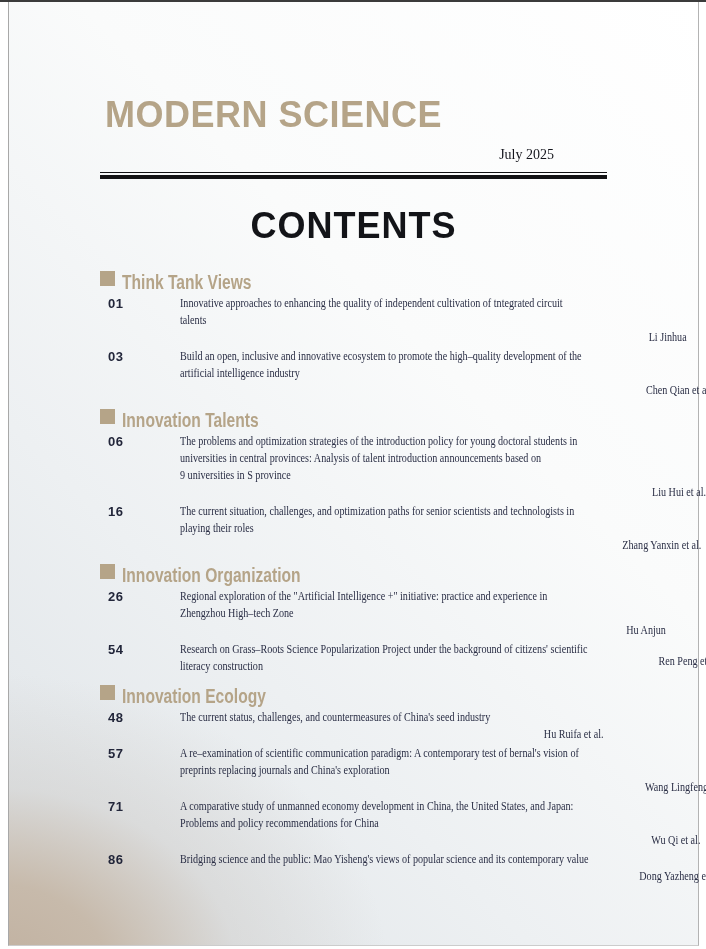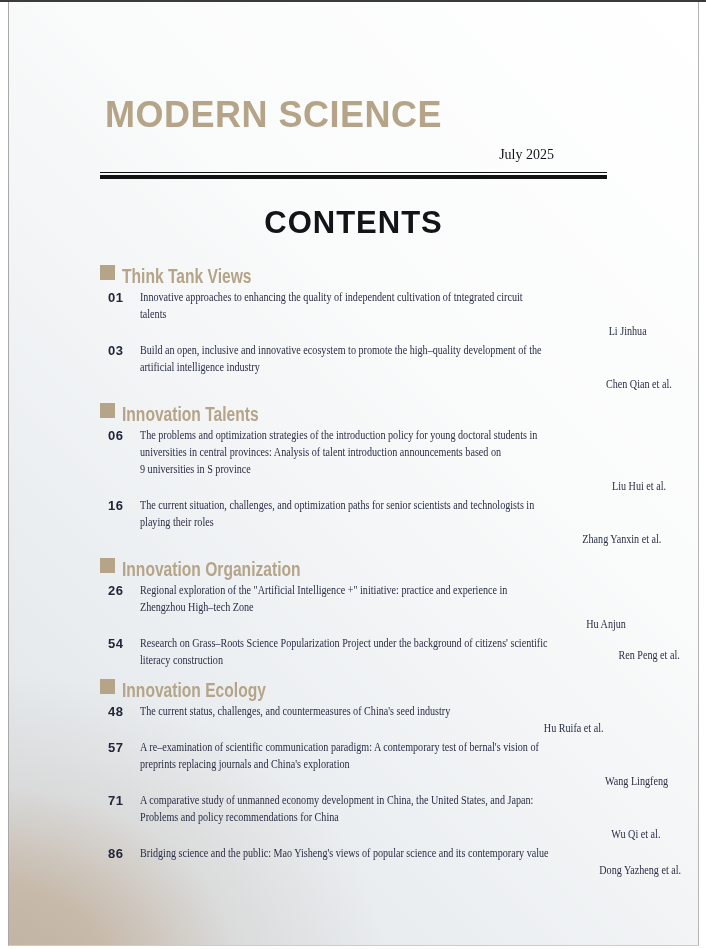--- a/index.html
+++ b/index.html
@@ -28,39 +28,39 @@
     text-align:right; padding-right:53px; margin-top:11px;
     font-size:14px; color:#15161d; line-height:20px;
   }
   .header-rule {
     margin-top:7px; height:2.5px;
     border-top:1.5px solid #121214; border-bottom:4.5px solid #121214;
   }
   .contents-title {
     margin:26px 0 24px 0; text-align:center;
     font-family:"Liberation Sans", sans-serif; font-weight:bold;
-    font-size:31px; letter-spacing:1px; color:#131418;
+    font-size:36px; letter-spacing:1px; color:#131418;
   }
 
   .section + .section { margin-top:11px; }
   .section-header { display:flex; height:19px; margin-bottom:4px; }
   .section-marker { width:15px; height:15px; flex:none; margin-right:7px; background:#b5a488; }
   .section-title {
     font-family:"Liberation Sans", sans-serif; font-weight:bold; font-size:19.5px;
     color:#b5a488; white-space:nowrap; display:inline-block;
     transform:scaleX(0.8); transform-origin:0 50%;
   }
   .entry { display:flex; }
   .entry + .entry { margin-top:2px; }
   .entry-num {
     width:32px; flex:none; padding-top:2px;
     font-family:"Liberation Sans", sans-serif; font-weight:bold; font-size:13px;
     letter-spacing:0.5px; color:#22263a;margin-left:8px;
   }
-  .entry-body { flex:1; position:relative; font-size:13.5px; color:#2a2e45; }
+  .entry-body { flex:1; position:relative; font-size:13.5px; color:#2a2e45;margin-left:40px; }
   .title-line { height:17px; line-height:17px; white-space:nowrap; }
   .title-line > span { display:inline-block; transform:scaleX(0.75); transform-origin:0 50%; }
   .author-row { height:17px; line-height:17px; text-align:right; padding-right:4px; white-space:nowrap; }
   .author-row > span { display:inline-block; transform:scaleX(0.75); transform-origin:100% 50%; }
   .author-row.inline { position:absolute; right:0; bottom:5px; }
 </style>
 </head>
 <body>
 
 <div class="top-edge"></div>

